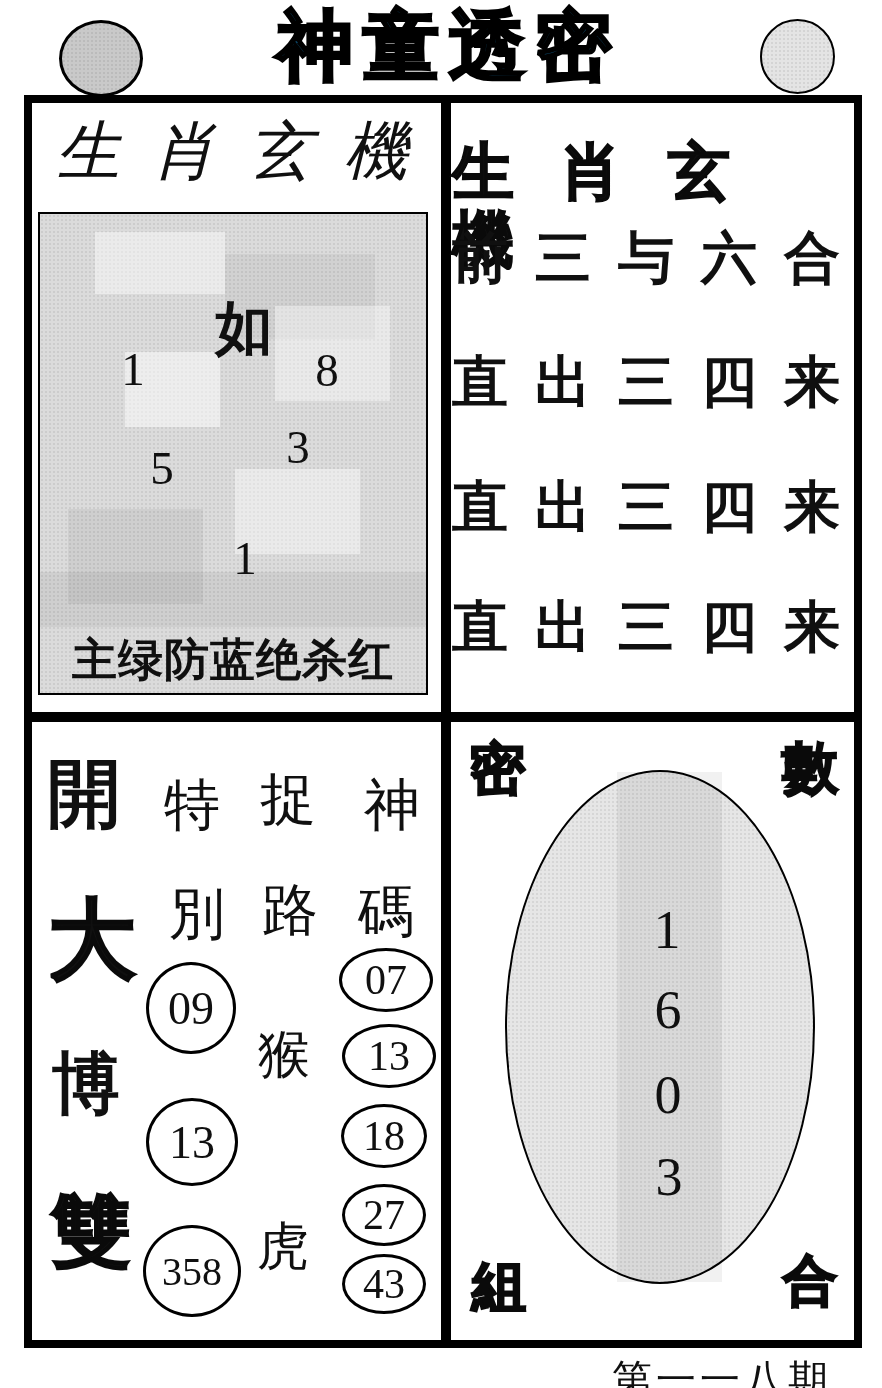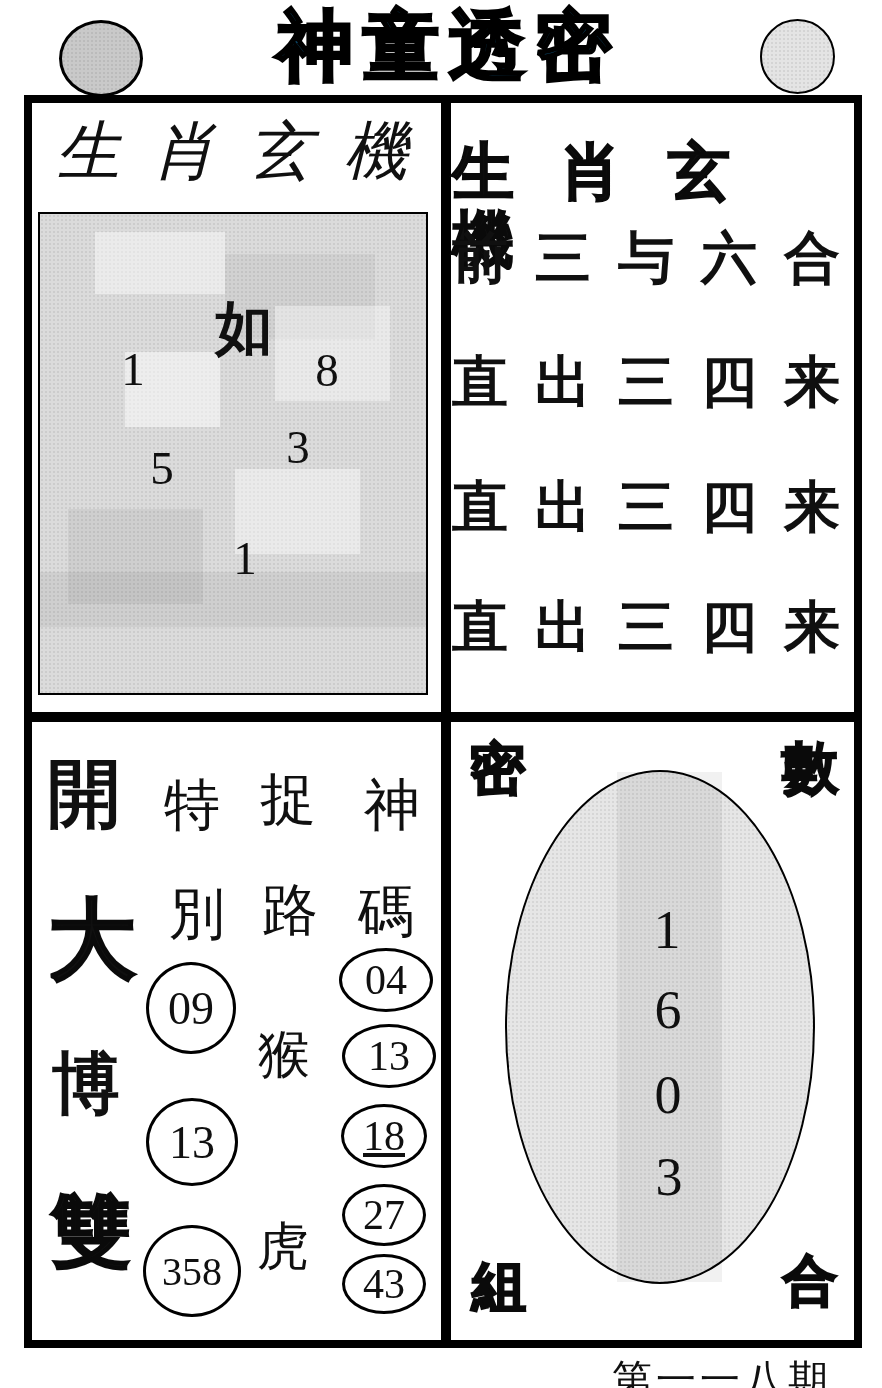--- a/index.html
+++ b/index.html
@@ -61,20 +61,21 @@
   <div class="patch" style="left:195px;top:255px;width:125px;height:85px;background:rgba(255,255,255,0.42);"></div>
   <div class="patch" style="left:0;top:358px;width:386px;height:55px;background:rgba(0,0,0,0.05);"></div>
 
   <div class="abs ctr brush" style="left:204px;top:115px;font-size:58px;font-weight:900;">如</div>
   <div class="abs ctr serif" style="left:93px;top:155px;font-size:47px;">1</div>
   <div class="abs ctr serif" style="left:287px;top:156px;font-size:47px;">8</div>
   <div class="abs ctr serif" style="left:258px;top:233px;font-size:47px;">3</div>
   <div class="abs ctr serif" style="left:122px;top:254px;font-size:47px;">5</div>
   <div class="abs ctr serif" style="left:205px;top:344px;font-size:47px;">1</div>
 
+  <div class="abs serif" style="left:0;right:0;top:416px;text-align:center;font-size:45px;font-weight:600;letter-spacing:1px;">主绿防蓝绝杀红</div>
 </div>
 
 <div class="abs serif" style="left:452px;top:138px;font-size:62px;line-height:68px;font-weight:900;
             letter-spacing:46px;-webkit-text-stroke:1.6px #0a0a0a;">生肖玄機</div>
 <div class="abs poem" style="left:452px;top:228px;">前三与六合</div>
 <div class="abs poem" style="left:452px;top:352px;">直出三四来</div>
 <div class="abs poem" style="left:452px;top:477px;">直出三四来</div>
 <div class="abs poem" style="left:452px;top:597px;">直出三四来</div>
 
 <div class="abs ctr brush" style="left:84px;top:795px;font-size:74px;font-weight:900;">開</div>
@@ -97,26 +98,26 @@
   <span>09</span>
 </div>
 <div class="abs ctr circle-num" style="left:192px;top:1142px;width:86px;height:82px;font-size:46px;">
   <span>13</span>
 </div>
 <div class="abs ctr circle-num" style="left:192px;top:1271px;width:92px;height:86px;font-size:40px;">
   <span>358</span>
 </div>
 
 <div class="abs ctr circle-num" style="left:386px;top:980px;width:88px;height:58px;font-size:42px;">
-  <span>04</span>
+  <span>07</span>
 </div>
 <div class="abs ctr circle-num" style="left:389px;top:1056px;width:88px;height:58px;font-size:42px;">
   <span>13</span>
 </div>
-<div class="abs ctr circle-num" style="left:384px;top:1136px;width:80px;height:58px;font-size:42px;text-decoration:underline;">
+<div class="abs ctr circle-num" style="left:384px;top:1136px;width:80px;height:58px;font-size:42px;">
   <span>18</span>
 </div>
 <div class="abs ctr circle-num" style="left:384px;top:1215px;width:78px;height:56px;font-size:42px;">
   <span>27</span>
 </div>
 <div class="abs ctr circle-num" style="left:384px;top:1284px;width:78px;height:54px;font-size:42px;">
   <span>43</span>
 </div>
 
 <div class="abs ctr stamp" style="left:497px;top:770px;font-size:56px;">密</div>

